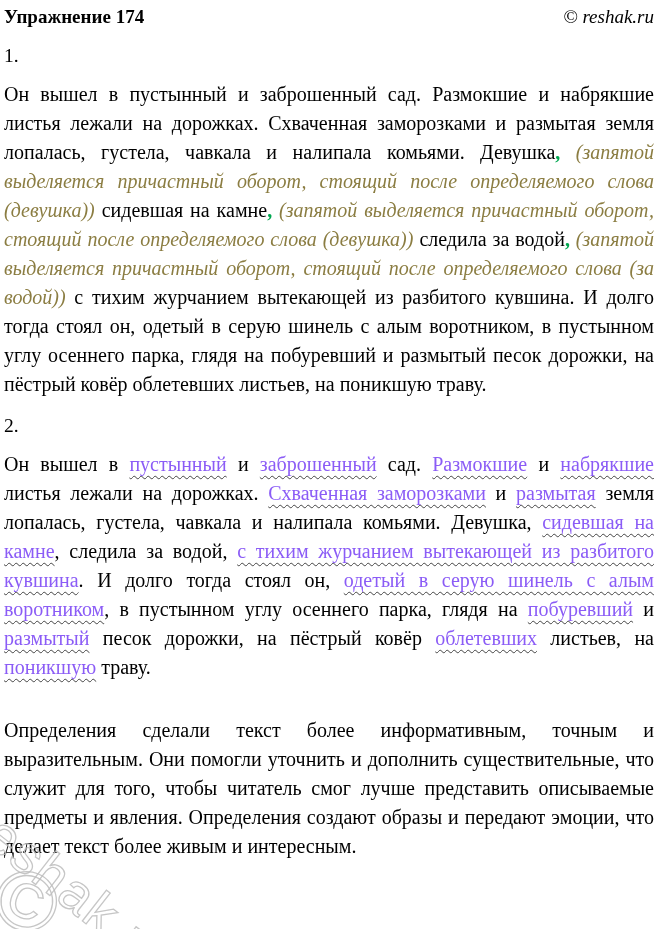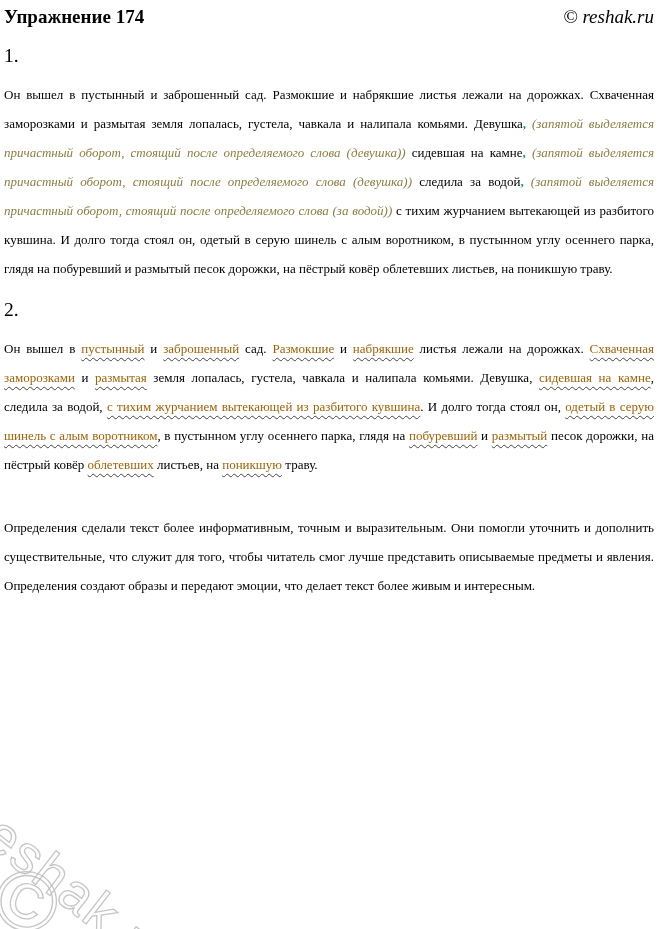--- a/index.html
+++ b/index.html
@@ -26,33 +26,33 @@
   .title { font-weight:bold; }
   .copyright { font-weight:normal;font-style:italic; }
 
   .label {
     font-size:19.5px;
     line-height:29px;
     margin-top:12px;
   }
 
   .body-text {
-    font-size:13px;
+    font-size:20px;
     line-height:29px;
     text-align:justify;
     margin-top:10px;
   }
   .conclusion { margin-top:34px; }
 
   
   .seg-n { color:#000000; }
   .seg-c { color:#00a750; font-weight:bold; }
   .seg-a { color:#8b7d42; font-style:italic; }
   .seg-w {
-    color:#a16207;
+    color:#8b5cf6;
     text-decoration-line:underline;
     text-decoration-style:wavy;
     text-decoration-thickness:1px;
     text-decoration-color:#444444;
     text-underline-offset:4px;
   }
 
   
   .watermark {
     position:absolute;

